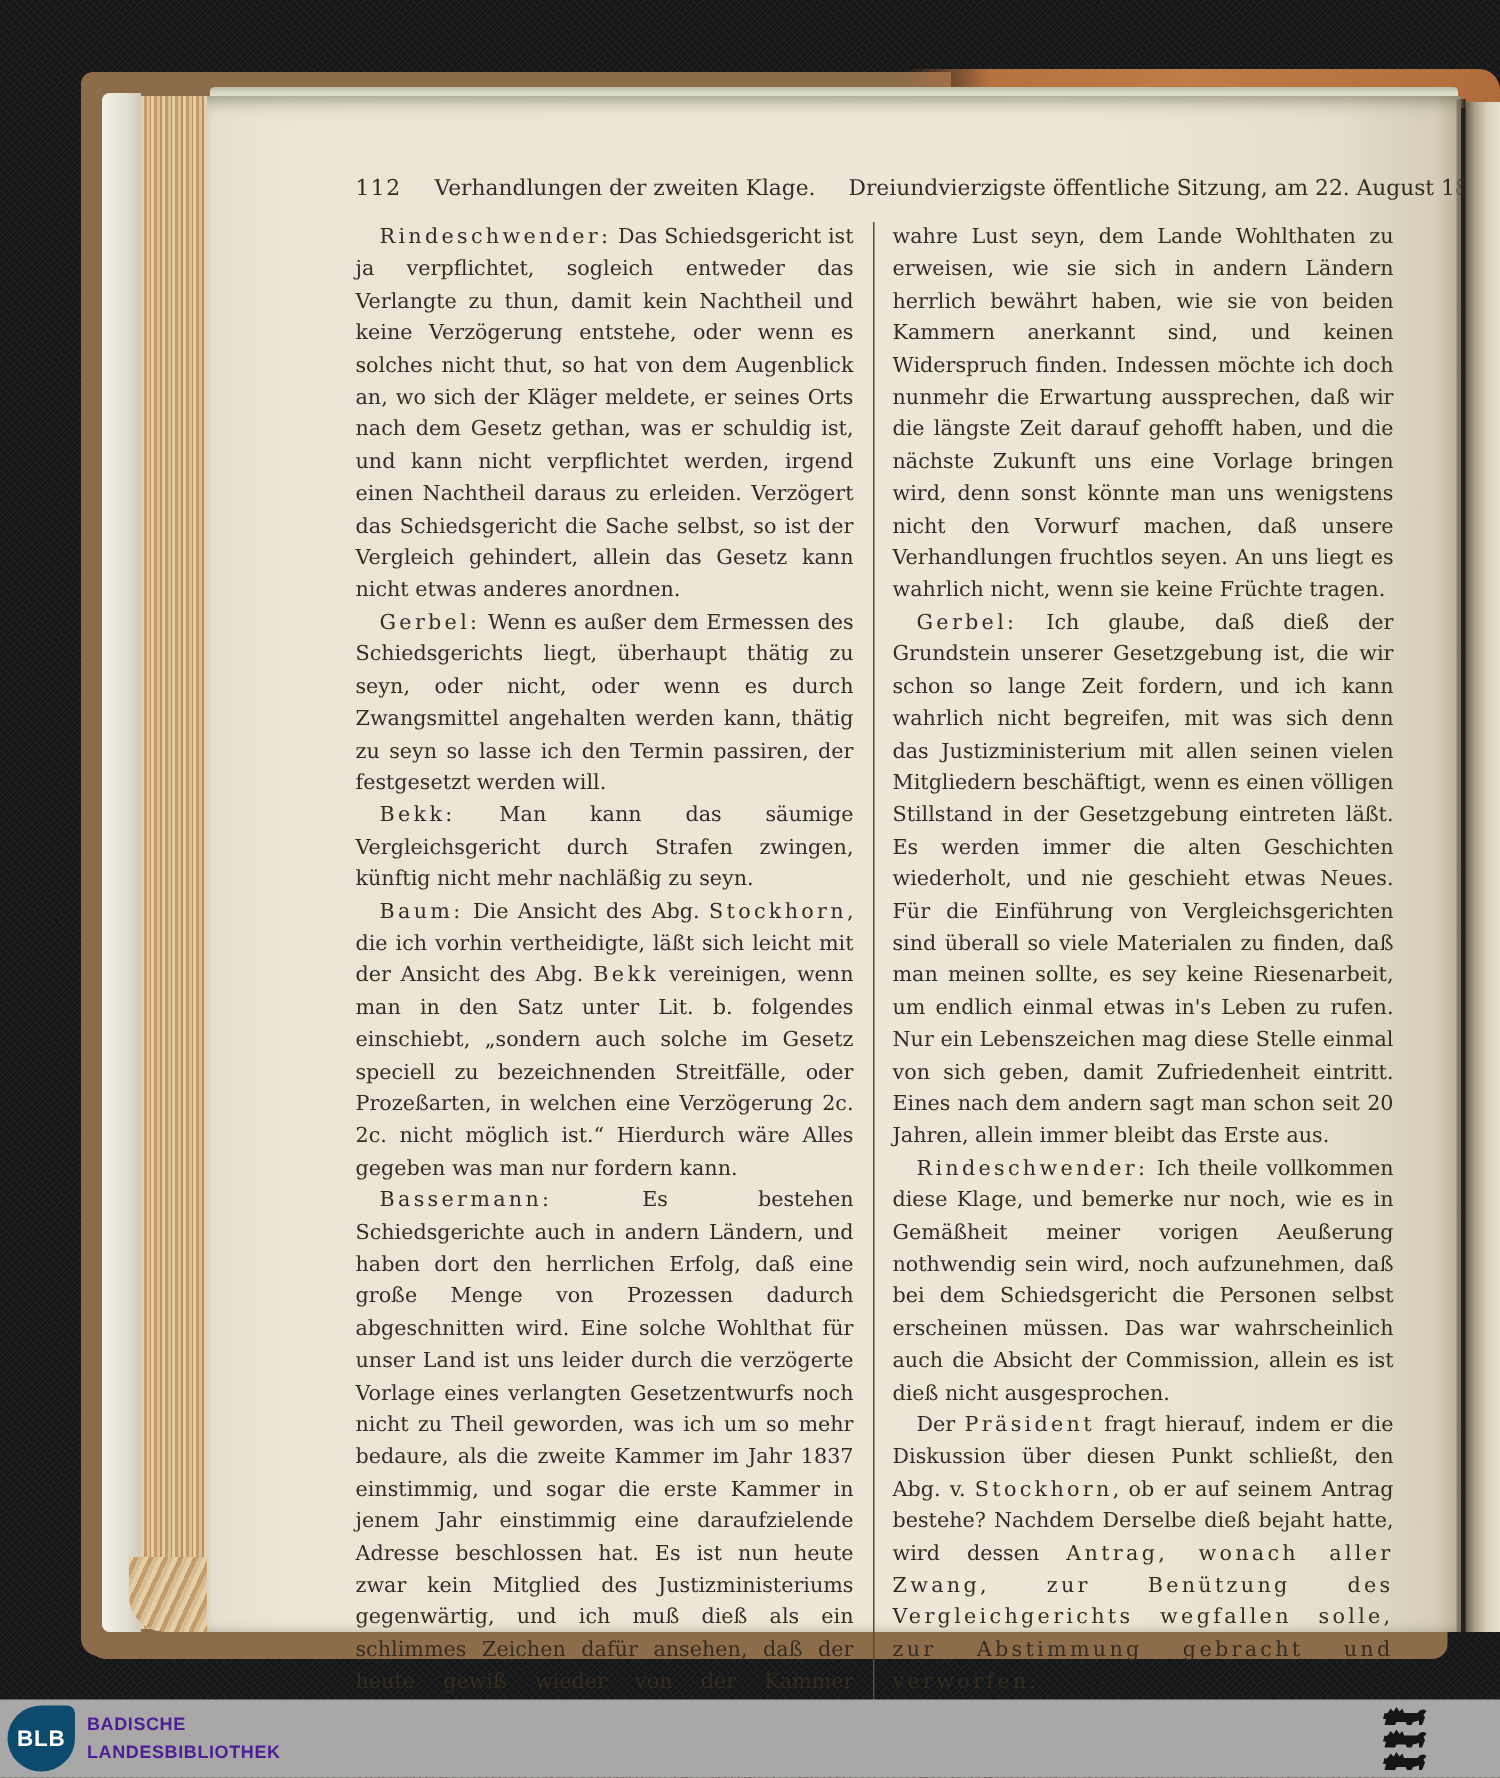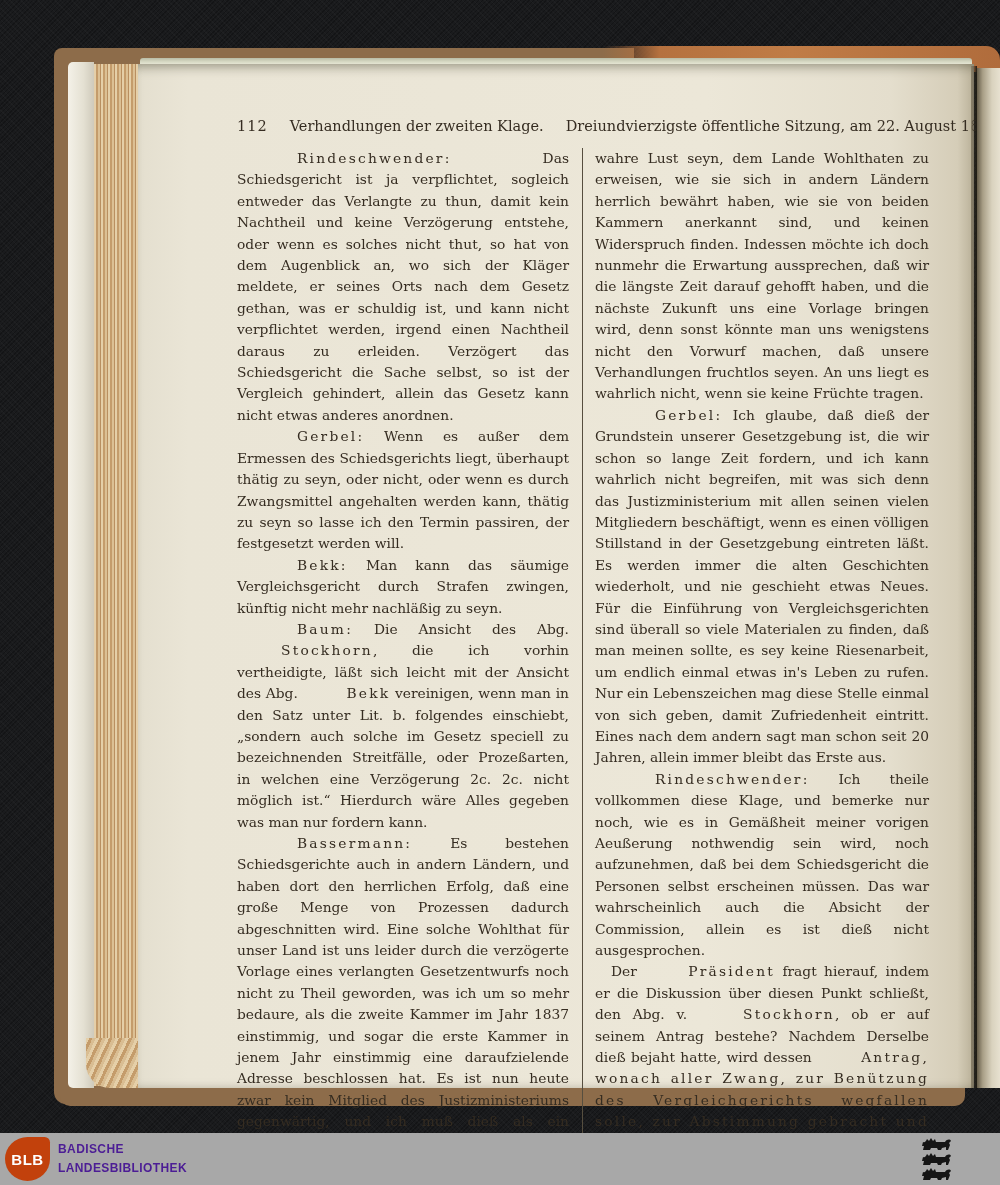--- a/index.html
+++ b/index.html
@@ -73,21 +73,21 @@
 
   .pg-header { display:flex; gap:22px; font-size:14.5px; white-space:nowrap; margin:0 0 14px 0; }
   .pg-header .num { letter-spacing:1px; }
 
   .cols { display:flex; align-items:stretch; }
   .col { width:346px; box-sizing:border-box; text-align:justify; font-size:13.8px; line-height:21.4px; }
   .col.left  { padding-right:13px; border-right:1px solid #564e3f; }
   .col.right { padding-left:12px; }
   p.para { margin:0; }
   p.para.indent { text-indent:16px; }
-  .sp { letter-spacing:2.2px;margin-left:44px; }
+  .sp { letter-spacing:2.2px; }
 
   .footer {
     position:absolute; left:0; top:1133px; width:1000px; height:52px;
     background:#a8a8a8; font-family:"Liberation Sans", sans-serif;
   }
   .blb-logo {
     position:absolute; left:5px; top:4px; width:45px; height:44px;
     border-radius:50% 12% 50% 50%;
     display:flex; align-items:center; justify-content:center;
     color:#ffffff; font-weight:bold; font-size:15px; letter-spacing:0.5px;
@@ -137,21 +137,21 @@
           </div>
       </div>
     </div>
   </div>
 
   <div class="gutter"></div>
   <div class="facing-strip"></div>
 </div>
 
 <div class="footer" style="background: rgb(168, 168, 168);">
-  <div class="blb-logo" style="background: #c2410c;">BLB</div>
+  <div class="blb-logo" style="background: #0c4a6e;">BLB</div>
   <div class="blb-name">
     <div>BADISCHE</div>
     <div>LANDESBIBLIOTHEK</div>
   </div>
   <div class="bw">
     <span>
       <svg width="36" height="44" viewBox="0 0 36 44" aria-hidden="true">
         <g fill="#151515">
           <path d="M3 13 L4 9 L2 9 L3 5 C5 6 6 4 7 2 L9 4 L11 1 L13 4 L15 2 L16 5 L25 5 C27 2 30 2 31 4 L29 6 L30 8 L28 13 L26 13 L26 10 L22 11 L21 13 L18 13 L17 11 L11 11 L10 13 Z"></path>
           <path transform="translate(0,15)" d="M3 13 L4 9 L2 9 L3 5 C5 6 6 4 7 2 L9 4 L11 1 L13 4 L15 2 L16 5 L25 5 C27 2 30 2 31 4 L29 6 L30 8 L28 13 L26 13 L26 10 L22 11 L21 13 L18 13 L17 11 L11 11 L10 13 Z"></path>

